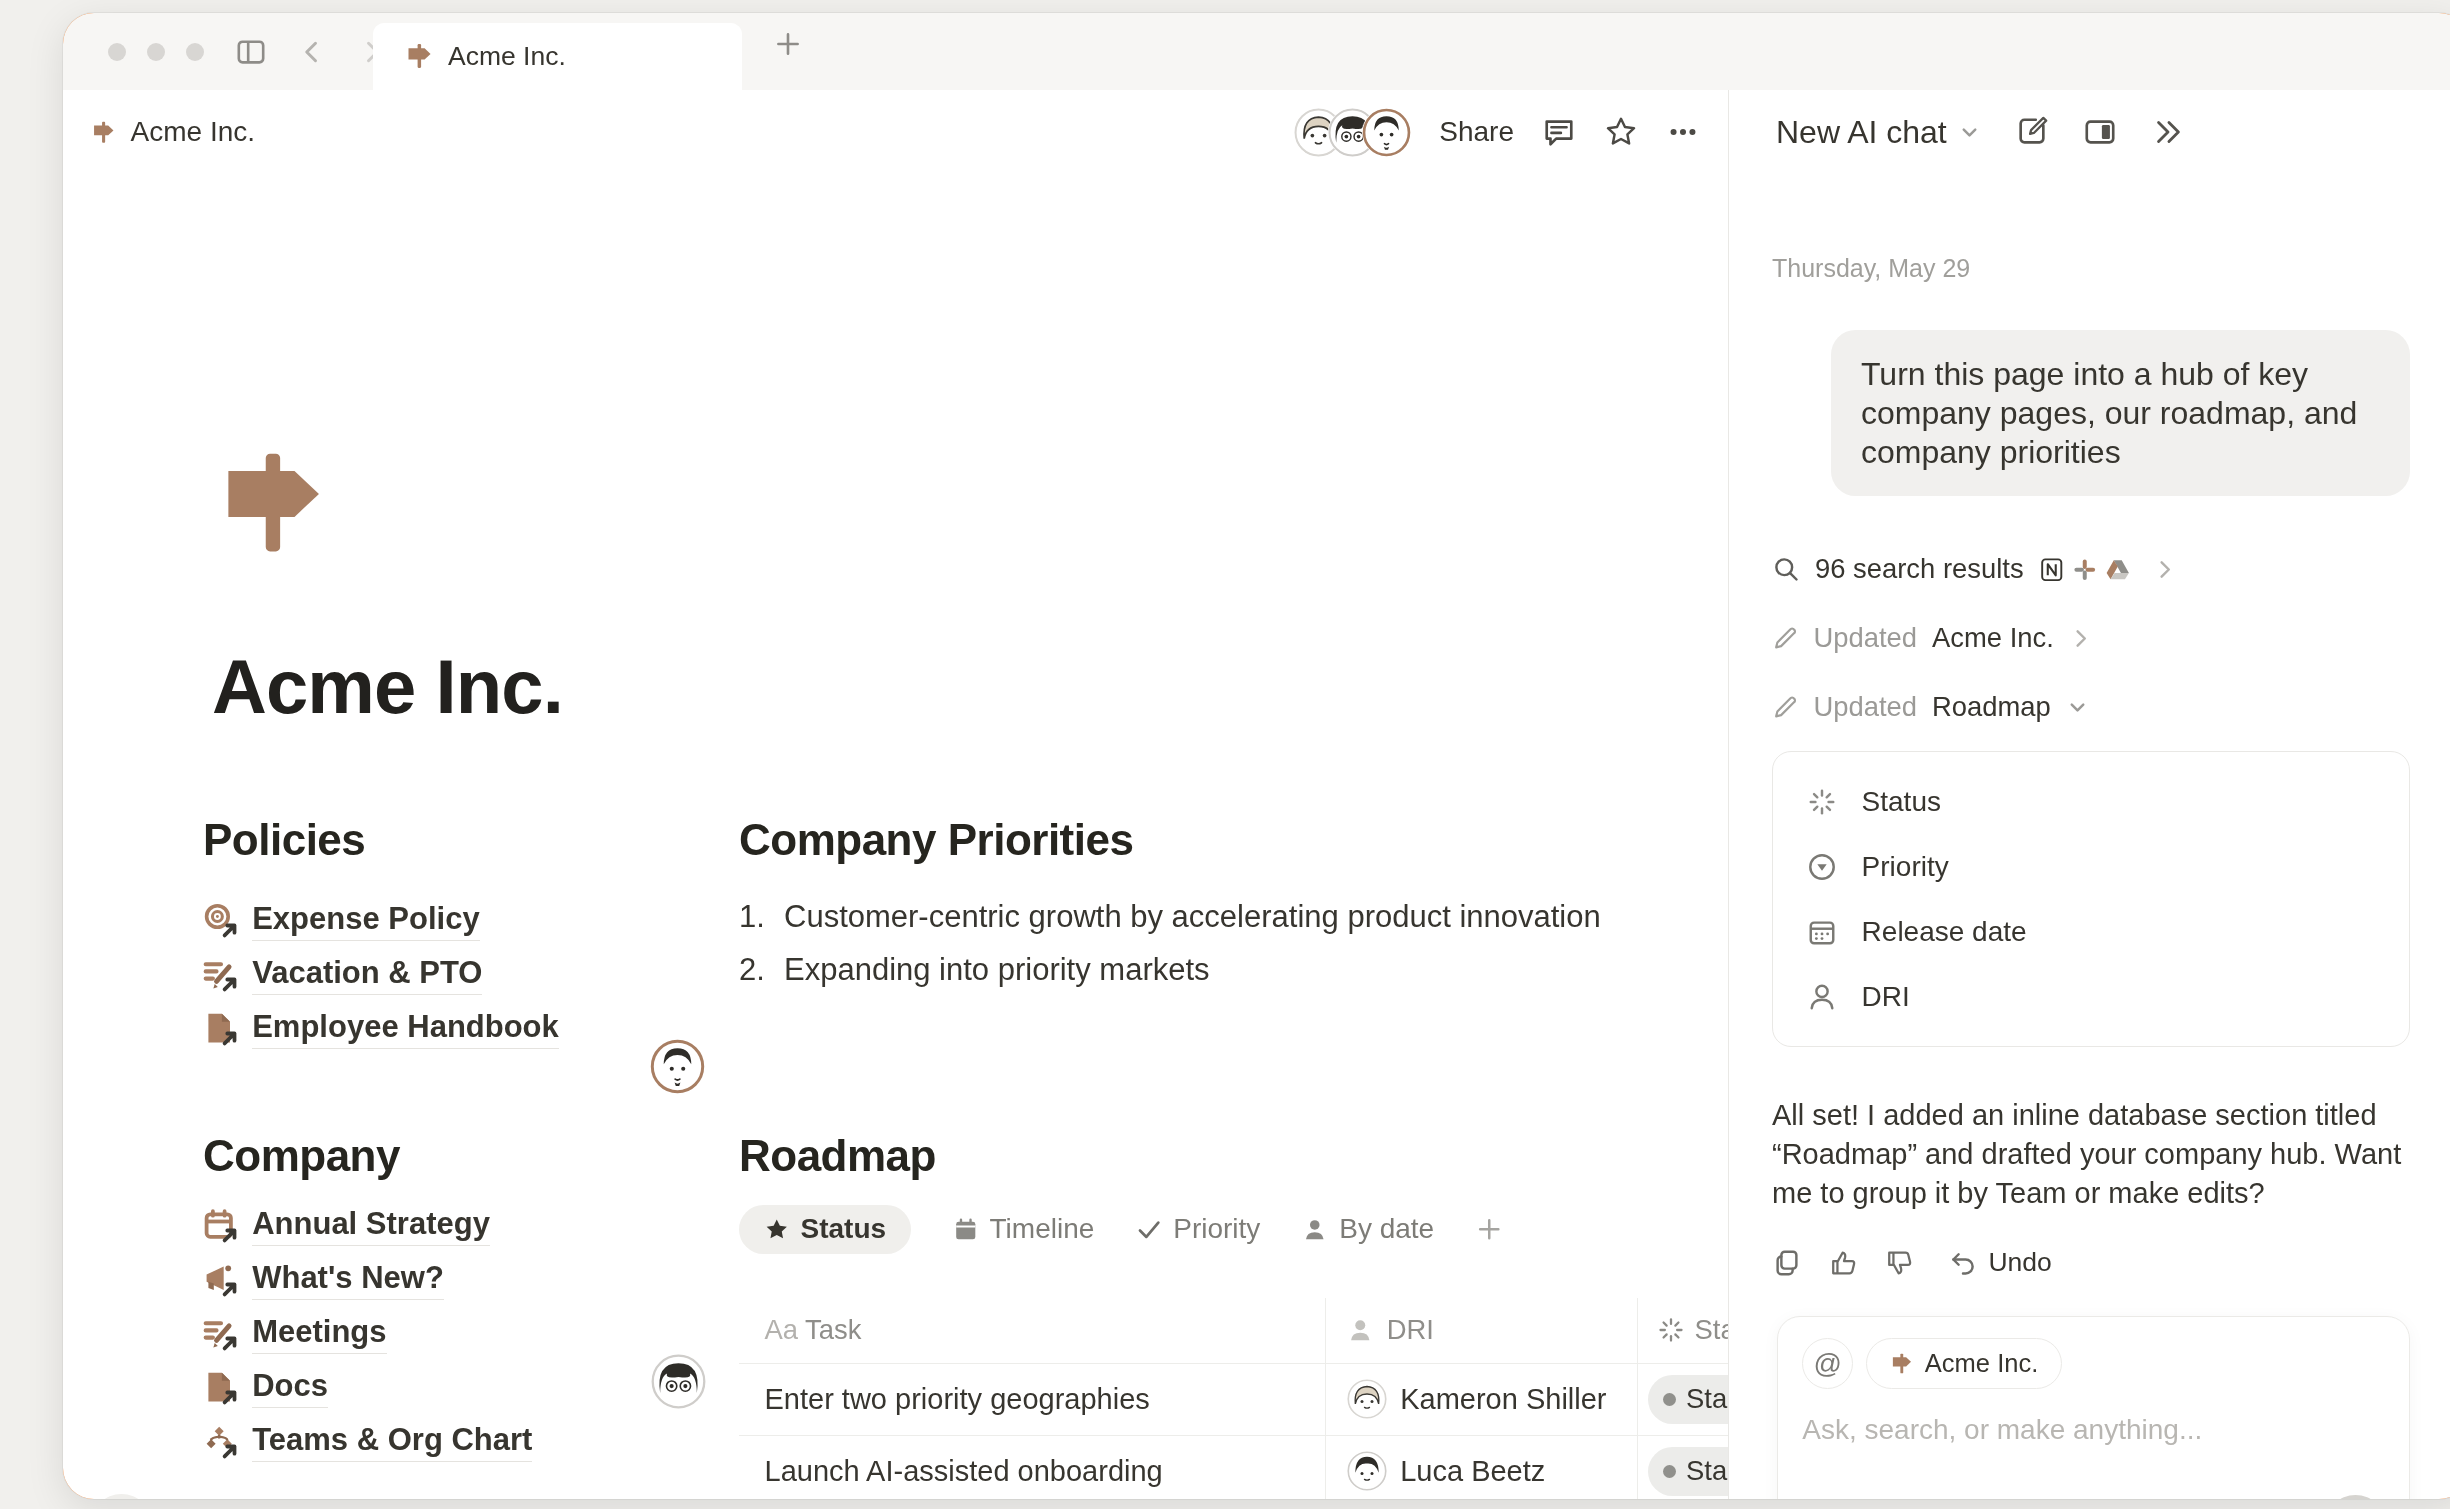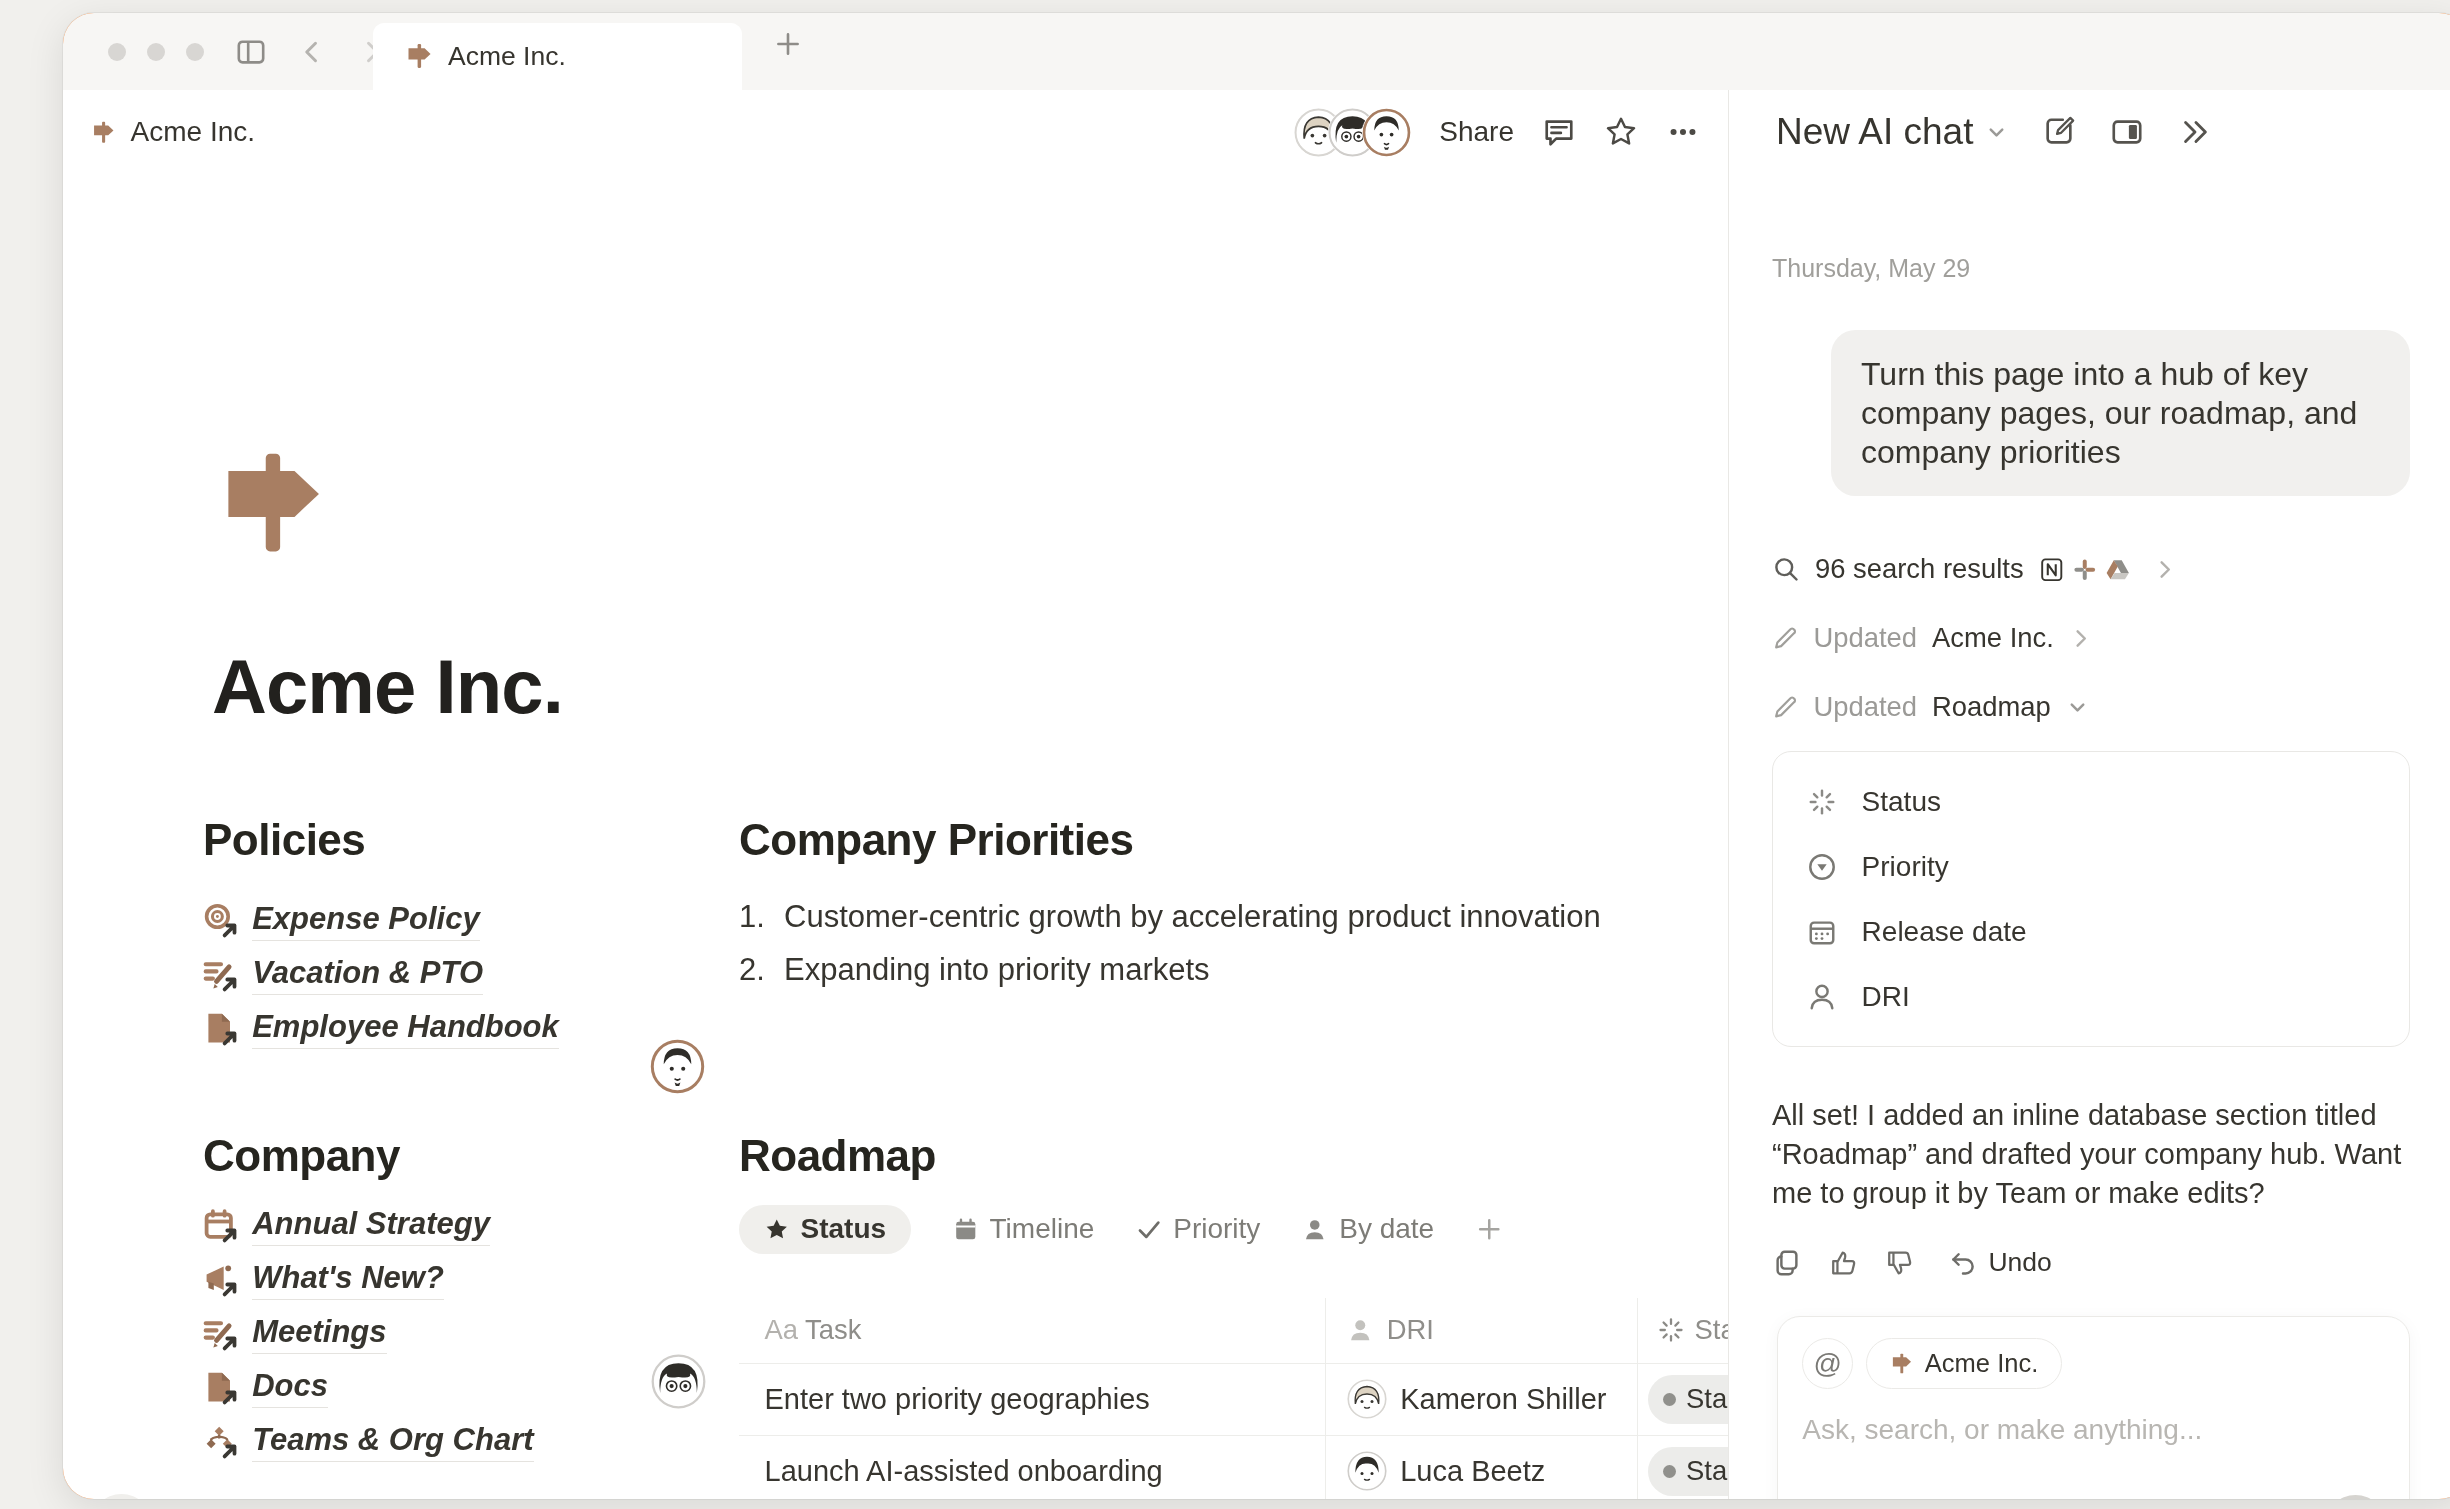--- a/index.html
+++ b/index.html
@@ -38,21 +38,21 @@
 
   
   .content { position:relative; height:1325px; }
   .page-icon { position:absolute; left:151px; top:271px; }
   .page-title { position:absolute; left:149px; top:469px; font-size:76px; font-weight:700; color:#22211e; letter-spacing:-0.9px; }
 
   .col-left  { position:absolute; left:140px; top:639px; width:530px; }
   .col-right { position:absolute; left:676px; top:639px; width:1230px; }
 
   h2.sec { font-size:44px; line-height:53px; font-weight:700; color:#26251f; letter-spacing:-0.5px; }
-  .links { margin-top:28px;font-style:italic; }
+  .links { margin-top:28px; }
   .link-row { height:54px; display:flex; align-items:center; gap:13.2px; cursor:pointer; }
   .link-label { font-size:31px; font-weight:600; color:#37352f; border-bottom:1.9px solid #e5e3df; padding-bottom:2.8px; }
   .company-block { margin-top:73px; }
   .company-block .links { margin-top:17px; }
 
   ol.prios { list-style:none; margin-top:24.6px; }
   ol.prios li { height:53px; display:flex; align-items:center; font-size:31px; color:#37352f; }
   ol.prios .num { width:45px; flex:none; }
 
   .roadmap-block { margin-top:132px; }
@@ -74,21 +74,21 @@
   .pill .dot { width:13.2px; height:13.2px; border-radius:50%; background:#90908c; }
   .trow:nth-of-type(5) .dot, .trow:nth-of-type(6) .dot { background:#c9c8c4; }
   .thead .c-status { padding-left:19px; color:#8f8e8a; }
 
   .presence { position:absolute; z-index:5; }
   .pause-btn { position:absolute; left:28px; top:1404px; width:61px; height:61px; border-radius:50%;
                background:#f0efec; display:flex; align-items:center; justify-content:center; gap:7.6px; cursor:pointer; z-index:9; }
 
   
   .ai-top { height:84px; display:flex; align-items:center; padding:0 42px 0 47px; }
-  .ai-title { font-size:37px; color:#37352f; font-weight:500; display:flex; align-items:center; gap:11.4px; cursor:pointer; }
+  .ai-title { font-size:32px; color:#37352f; font-weight:500; display:flex; align-items:center; gap:11.4px; cursor:pointer; }
   .ai-top-ic { margin-left:34px; display:flex; align-items:center; cursor:pointer; }
   .ai-top-ic:first-of-type { margin-left:auto; }
   .ai-body { position:relative; padding:0 61px 0 43px; }
   .ai-date { text-align:left; font-size:25px; color:#a09f9b; margin-top:80px; }
   .bubble { margin:47px 0 0 59px; background:#f1f0ee; border-radius:24.6px; padding:24.6px 30px; font-size:32px; line-height:39px; color:#37352f; }
   .ai-row { display:flex; align-items:center; gap:15px; font-size:27.4px; color:#37352f; }
   .row-search { margin-top:57px; }
   .row-upd { margin-top:37px; }
   .row-upd .muted { color:#9b9a97; }
   .row-upd .target { font-weight:500; }

